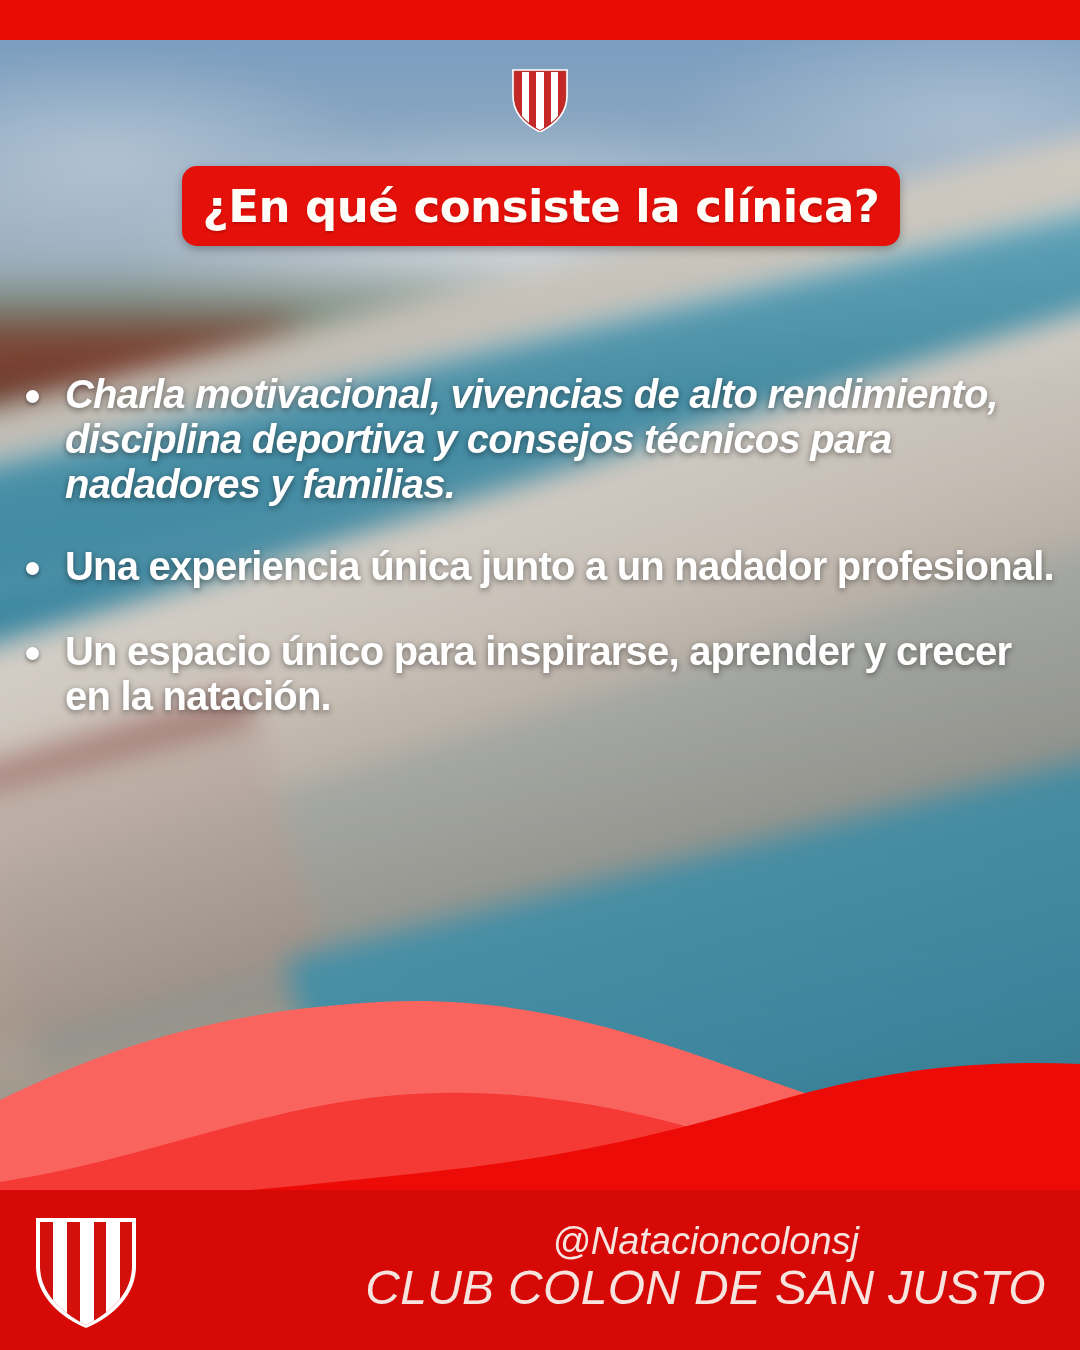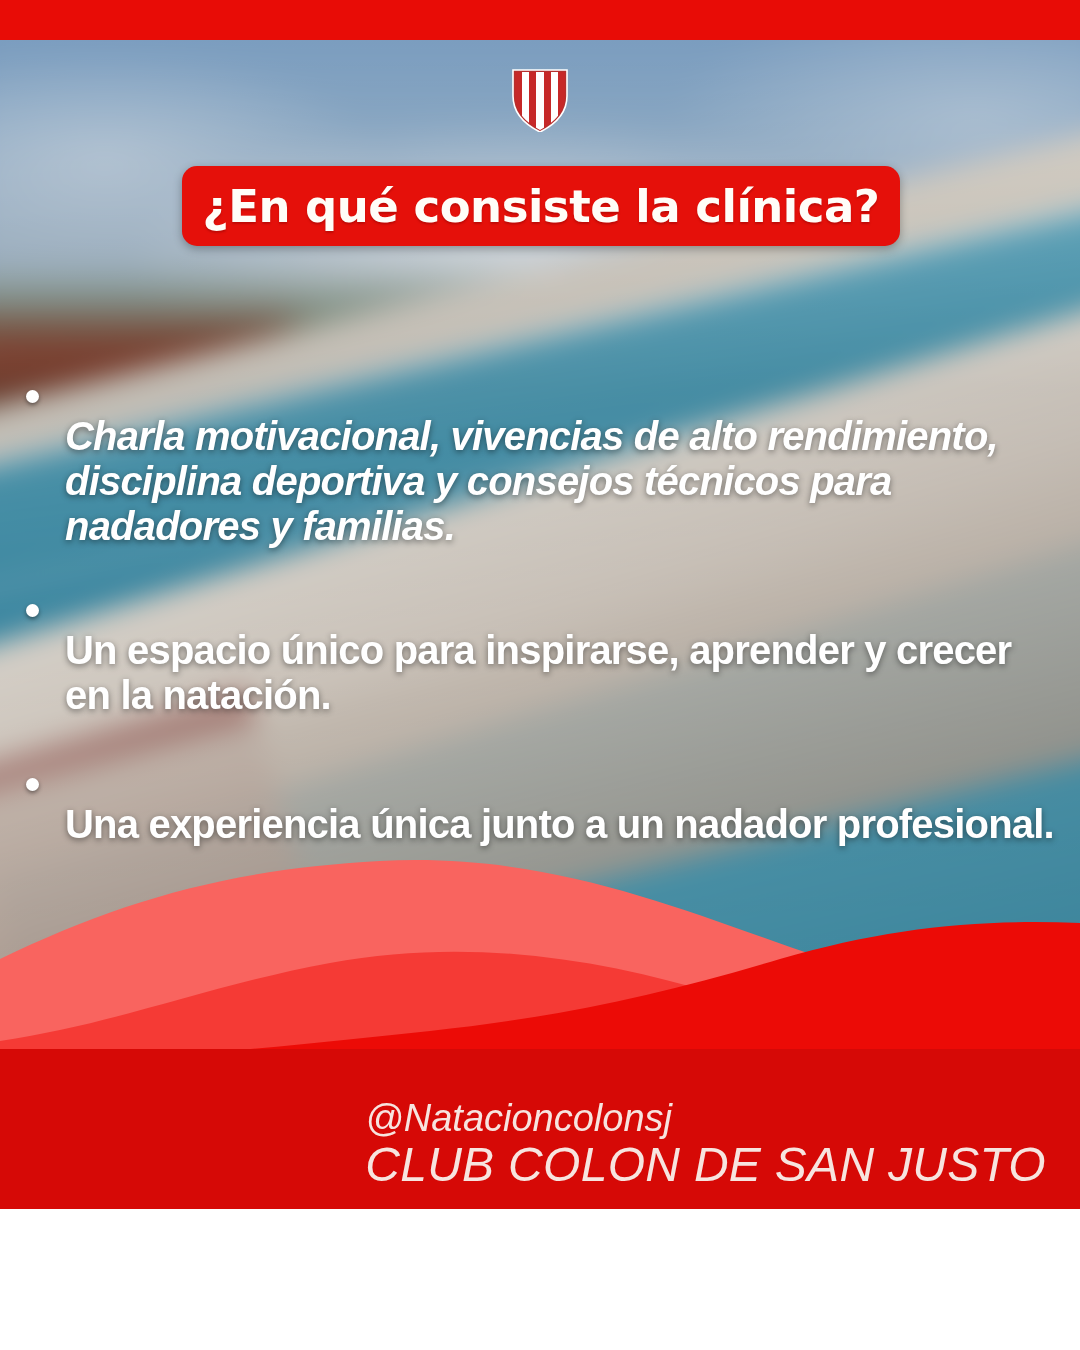--- a/index.html
+++ b/index.html
@@ -8,21 +8,21 @@
     padding: 0;
     background: #ffffff;
   }
   body {
     font-family: "Liberation Sans", sans-serif;
   }
 
   #poster {
     position: relative;
     width: 1080px;
-    height: 1209px;
+    height: 1350px;
     overflow: hidden;
     background: #0369a1;
     text-decoration: underline;
   }
 
   
   .photo {
     position: absolute;
     left: 0;
     top: 40px;
@@ -229,32 +229,31 @@
     box-shadow: 0 2px 4px rgba(0,0,0,0.45);
   }
   .bullet .txt {
     color: #ffffff;
     font-family: "Liberation Sans", sans-serif;
     font-weight: bold;
     font-size: 40px;
     line-height: 1.13;
     letter-spacing: -0.8px;
     text-shadow: 0 2px 6px rgba(0,0,0,0.45);
-    margin-top: 42px;
   }
   .bullet.italic .txt { font-style: italic; }
   .bullet.b1 { margin-bottom: 36px; }
   .bullet.b2 { margin-bottom: 42px; }
   .bullet.b3 { margin-bottom: 42px; }
 
   
   .footer-text {
     position: absolute;
-    right: 34px; bottom: 18px;
-    text-align: left;
+    right: 34px; bottom: 36px;
+    text-align: center;
     font-family: "Liberation Sans", sans-serif;
     font-style: italic;
     color: #f7e4df;
     line-height: 1.08;
   }
   .footer-handle { font-size: 38px; display: block; }
   .footer-club { font-size: 48px; display: block; letter-spacing: 0.3px; }
 </style>
 </head>
 <body>
@@ -314,27 +313,27 @@
 
   <div class="title-badge">
     <span class="title-text">¿En qué consiste la clínica?</span>
   </div>
 
   <div class="bullets">
     <div class="bullet b1 italic">
       <span class="dot"></span>
       <span class="txt">Charla motivacional, vivencias de alto rendimiento, disciplina deportiva y consejos técnicos para nadadores y familias.</span>
     </div>
+    <div class="bullet">
+      <span class="dot"></span>
+      <span class="txt">Una experiencia única junto a un nadador profesional.</span>
+    </div>
     <div class="bullet b3">
       <span class="dot"></span>
       <span class="txt">Un espacio único para inspirarse, aprender y crecer en la natación.</span>
-    </div>
-    <div class="bullet">
-      <span class="dot"></span>
-      <span class="txt">Una experiencia única junto a un nadador profesional.</span>
     </div>
   </div>
 
   <div class="shield-bottom">
     <svg viewBox="0 0 108 116" aria-hidden="true">
       <defs>
         <clipPath id="shieldClipBot">
           <path d="M8,10 L100,10 L100,54 C100,84 74,103 54,113 C34,103 8,84 8,54 Z"></path>
         </clipPath>
       </defs>

